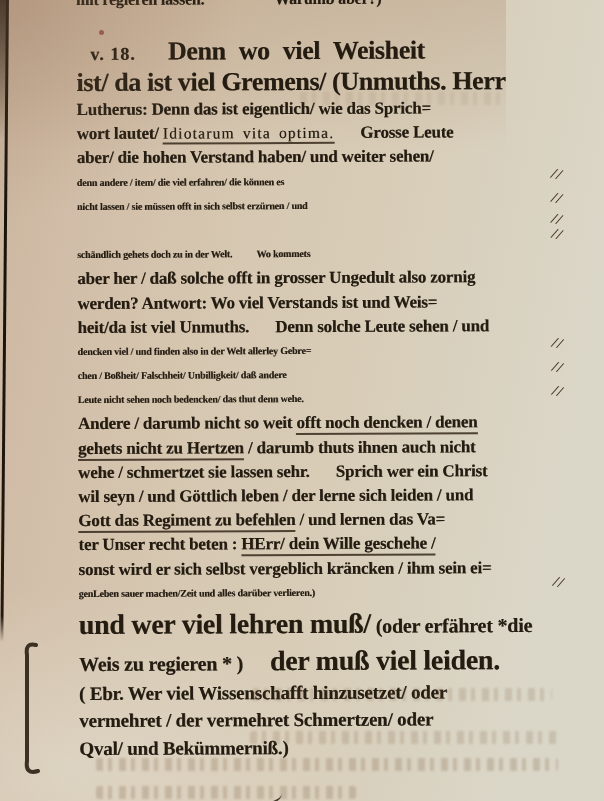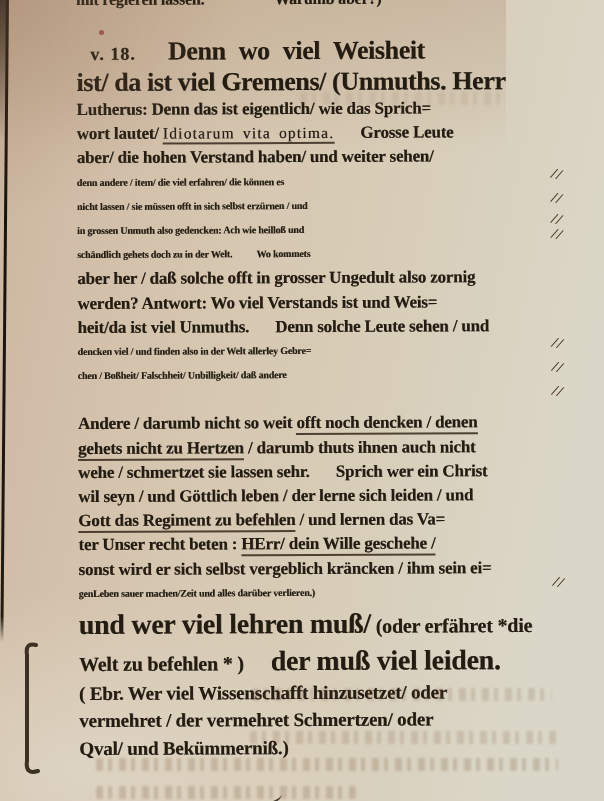--- a/index.html
+++ b/index.html
@@ -87,38 +87,38 @@
 
   <div class="textblock">
       <div class="line top-partial"><span class="seg ">mit regieren lassen.</span> <span class="seg gapXL">Warumb aber?)</span> </div>
       <div class="line heading indent"><span class="seg verse">v. 18.</span> <span class="seg sp">Denn wo viel Weisheit</span> </div>
       <div class="line heading"><span class="seg ">ist/ da ist viel Gremens/ (Unmuths. Herr</span> </div>
       <div class="line body"><span class="seg ">Lutherus: Denn das ist eigentlich/ wie das Sprich=</span> </div>
       <div class="line body"><span class="seg ">wort lautet/</span> <span class="seg latin underline">Idiotarum vita optima.</span> <span class="seg gapL">Grosse Leute</span> </div>
       <div class="line body"><span class="seg ">aber/ die hohen Verstand haben/ und weiter sehen/</span> </div>
       <div class="line body" style="font-size: 10px;"><span class="seg ">denn andere / item/ die viel erfahren/ die können es</span> <span class="mark" style="top: -2px;">//</span></div>
       <div class="line body" style="font-size: 10px;"><span class="seg ">nicht lassen / sie müssen offt in sich selbst erzürnen / und</span> <span class="mark" style="top: -2px;">//</span></div>
-      <div class="line body" style="font-size: 10px;"><span class="seg ">in grossen Unmuth also gedencken: Ach wie heilloß und</span> <span class="mark" style="top: -5px;">//</span></div>
+      <div class="line body" style="font-size: 10px;"> <span class="mark" style="top: -5px;">//</span></div>
       <div class="line body" style="font-size: 10px;"><span class="seg ">schändlich gehets doch zu in der Welt.</span> <span class="seg gapL">Wo kommets</span> <span class="mark" style="top: -14px;">//</span></div>
       <div class="line body"><span class="seg ">aber her / daß solche offt in grosser Ungedult also zornig</span> </div>
       <div class="line body"><span class="seg ">werden? Antwort: Wo viel Verstands ist und Weis=</span> </div>
       <div class="line body"><span class="seg ">heit/da ist viel Unmuths.</span> <span class="seg gapL">Denn solche Leute sehen / und</span> </div>
       <div class="line body" style="font-size: 10px;"><span class="seg ">dencken viel / und finden also in der Welt allerley Gebre=</span> <span class="mark" style="top: -2px;">//</span></div>
       <div class="line body" style="font-size: 10px;"><span class="seg ">chen / Boßheit/ Falschheit/ Unbilligkeit/ daß andere</span> <span class="mark" style="top: -2px;">//</span></div>
-      <div class="line body" style="font-size: 10px;"> <span class="mark" style="top: -2px;">//</span></div>
+      <div class="line body" style="font-size: 10px;"><span class="seg ">Leute nicht sehen noch bedencken/ das thut denn wehe.</span> <span class="mark" style="top: -2px;">//</span></div>
       <div class="line body"><span class="seg ">Andere / darumb nicht so weit</span> <span class="seg underline">offt noch dencken / denen</span> </div>
       <div class="line body"><span class="seg underline">gehets nicht zu Hertzen</span> <span class="seg ">/ darumb thuts ihnen auch nicht</span> </div>
       <div class="line body"><span class="seg ">wehe / schmertzet sie lassen sehr.</span> <span class="seg gapL">Sprich wer ein Christ</span> </div>
       <div class="line body"><span class="seg ">wil seyn / und Göttlich leben / der lerne sich leiden / und</span> </div>
       <div class="line body"><span class="seg underline">Gott das Regiment zu befehlen</span> <span class="seg ">/ und lernen das Va=</span> </div>
       <div class="line body"><span class="seg ">ter Unser recht beten :</span> <span class="seg underline">HErr/ dein Wille geschehe /</span> </div>
       <div class="line body"><span class="seg ">sonst wird er sich selbst vergeblich kräncken / ihm sein ei=</span> </div>
       <div class="line body" style="font-size: 10px;"><span class="seg ">genLeben sauer machen/Zeit und alles darüber verlieren.)</span> <span class="mark" style="top: -5px;">//</span></div>
       <div class="line big-line"><span class="seg big">und wer viel lehren muß/</span> <span class="seg med">(oder erfähret *die</span> </div>
-      <div class="line big-line"><span class="seg med">Welt zu befehlen * )</span> <span class="seg big gapL">der muß viel leiden.</span> </div>
+      <div class="line big-line"><span class="seg med">Weis zu regieren * )</span> <span class="seg big gapL">der muß viel leiden.</span> </div>
       <div class="line post"><span class="seg ">( Ebr. Wer viel Wissenschafft hinzusetzet/ oder</span> </div>
       <div class="line post"><span class="seg ">vermehret / der vermehret Schmertzen/ oder</span> </div>
       <div class="line post"><span class="seg ">Qval/ und Bekümmerniß.)</span> </div>
     </div>
 
   <div class="bracket">
     <svg width="28" height="138" viewBox="0 0 28 138">
       <path d="M16,4 Q5,1 7,14 L7,120 Q5,134 18,130" fill="none" stroke="rgba(38,27,14,.88)" stroke-width="4" stroke-linecap="round"></path>
     </svg>
   </div>

